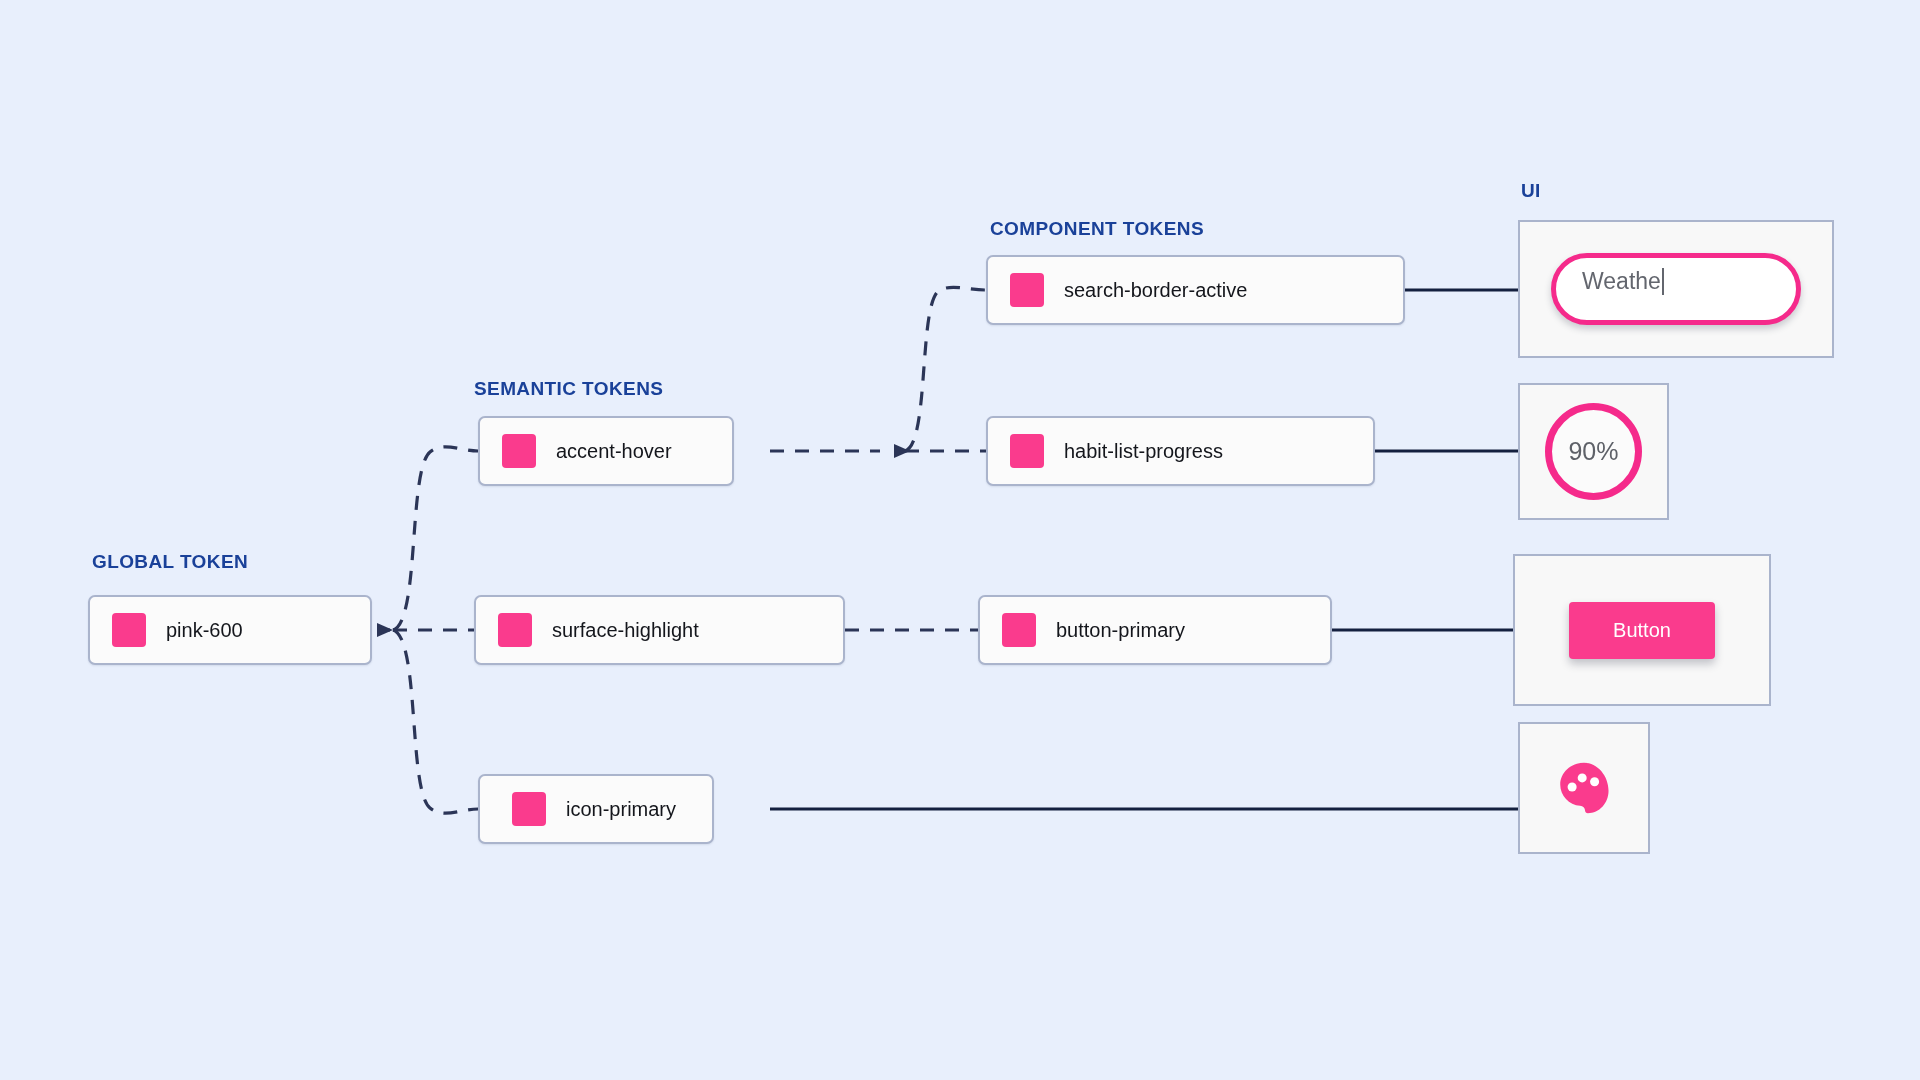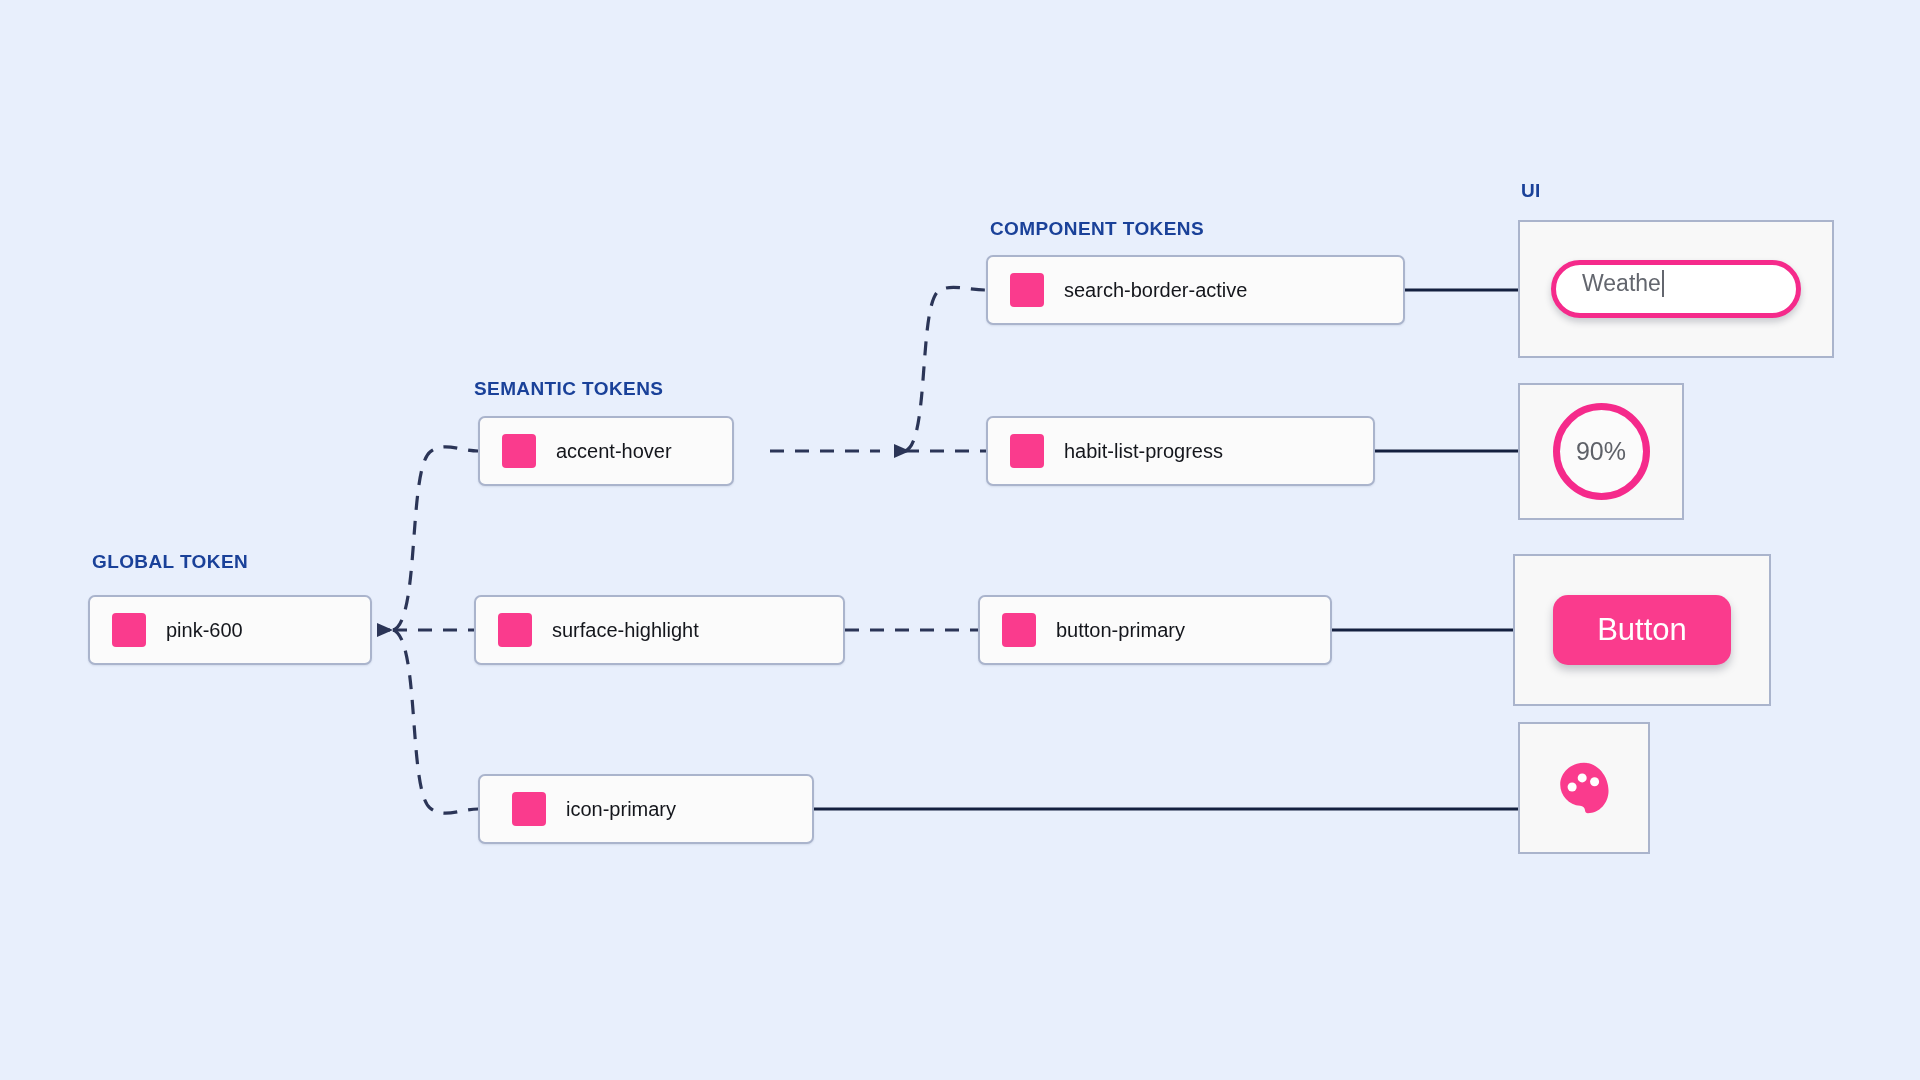--- a/index.html
+++ b/index.html
@@ -75,27 +75,27 @@
     border: 2px solid #aab4cc;
     display: flex;
     align-items: center;
     justify-content: center;
   }
 
   
   .search-pill {
     box-sizing: border-box;
     width: 250px;
-    height: 58px;
+    height: 72px;
     background: #ffffff;
     border: 5px solid #f52a8b;
     border-radius: 999px;
     display: flex;
-    align-items: flex-end;
-    padding: 16px 26px;
+    align-items: flex-start;
+    padding: 10px 26px;
     box-shadow: 0 4px 7px rgba(30,35,60,0.22);
   }
   .search-text {
     font-size: 23px;
     color: #63666e;
     white-space: nowrap;
   }
   .caret {
     display: inline-block;
     width: 2px;
@@ -121,23 +121,23 @@
     font-size: 25px;
     color: #5e6168;
   }
 
   
   .btn-primary {
     box-sizing: border-box;
     padding: 17px 44px;
     background: #fa3b8d;
     border: none;
-    border-radius: 15px;
+    border-radius: 4px;
     color: #ffffff;
-    font-size: 31px;
+    font-size: 20px;
     font-family: "Liberation Sans", sans-serif;
     box-shadow: 0 5px 8px rgba(30,35,60,0.25);
     cursor: pointer;
   }
 
   
   .palette-wrap {
     width: 62px;
     height: 62px;
     display: flex;
@@ -193,21 +193,21 @@
   <div class="token-card" style="left:478px; top:416px; width:256px;">
     <div class="swatch" style="background:#fa3b8d;"></div>
     <div class="token-name">accent-hover</div>
   </div>
 
   <div class="token-card" style="left:474px; top:595px; width:371px;">
     <div class="swatch" style="background:#fa3b8d;"></div>
     <div class="token-name">surface-highlight</div>
   </div>
 
-  <div class="token-card" style="left:478px; top:774px; width:336px;padding-left:32px;">
+  <div class="token-card" style="left:478px; top:774px; width:236px;padding-left:32px;">
     <div class="swatch" style="background:#fa3b8d;"></div>
     <div class="token-name">icon-primary</div>
   </div>
 
   <div class="token-card" style="left:986px; top:255px; width:419px;">
     <div class="swatch" style="background:#fa3b8d;"></div>
     <div class="token-name">search-border-active</div>
   </div>
 
   <div class="token-card" style="left:986px; top:416px; width:389px;">
@@ -220,21 +220,21 @@
     <div class="token-name">button-primary</div>
   </div>
 
   <div class="ui-frame" style="left:1518px; top:220px; width:316px; height:138px;">
     <div class="search-pill">
       <span class="search-text">Weathe</span>
       <span class="caret"></span>
     </div>
   </div>
 
-  <div class="ui-frame" style="left:1518px; top:383px; width:166px; height:137px;align-items:center;">
+  <div class="ui-frame" style="left:1518px; top:383px; width:151px; height:137px;align-items:center;">
     <div class="ring">
       <span class="ring-text">90%</span>
     </div>
   </div>
 
   <div class="ui-frame" style="left:1513px; top:554px; width:258px; height:152px;">
     <button class="btn-primary">Button</button>
   </div>
 
   <div class="ui-frame" style="left:1518px; top:722px; width:132px; height:132px;">

